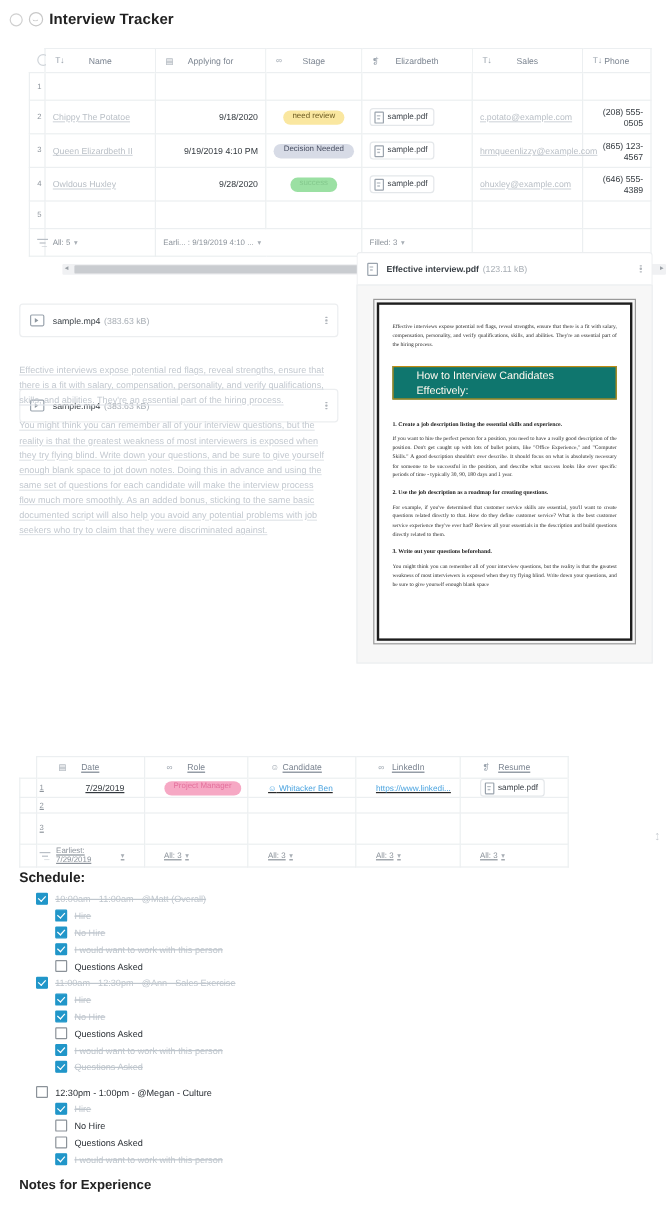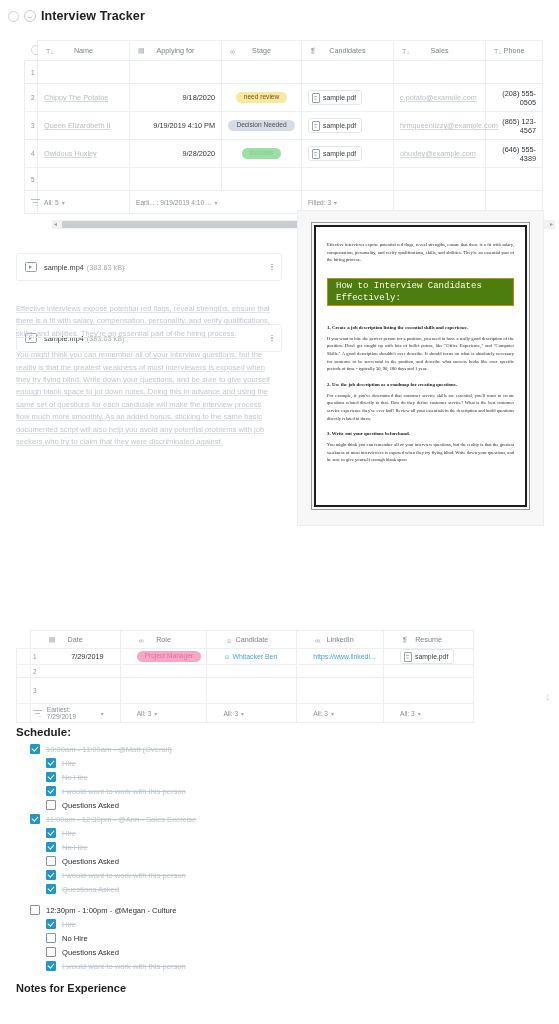--- a/index.html
+++ b/index.html
@@ -77,29 +77,29 @@
   .pdf-panel{position:absolute;left:297px;top:210px;width:247px;}
   .pdf-head{border:1px solid #eceef0;border-bottom:none;border-radius:3px 3px 0 0;background:#fff;height:26px;
             display:flex;align-items:center;padding:0 8px;}
   .pdf-head .name{font-size:7.3px;color:#3a4046;margin-left:7px;font-weight:bold;}
   .pdf-head .size{font-size:7.3px;color:#a7adb4;margin-left:3px;font-weight:normal;}
   .pdf-body{border:1px solid #eceef0;background:#f7f7f7;padding:14px 16px 18px 16px;height:316px;box-sizing:border-box;}
   .pdf-page{background:#fff;border:2px solid #1d1d1d;outline:1px solid #9a9a9a;outline-offset:2px;
             height:100%;box-sizing:border-box;padding:14px 11px;overflow:hidden;
             font-family:"Liberation Serif", serif;}
   .pdf-page p{margin:0 0 6px 0;font-size:4.6px;line-height:7.6px;color:#2a2a2a;text-align:justify;}
-  .pdf-h1{display:inline-block;background:#4d7c0f;color:#fff9ef;font-size:9px;line-height:12px;
-          padding:1px 8px;margin:8px 0 10px 0;font-family:Liberation Mono, monospace;
+  .pdf-h1{display:inline-block;background:#0f766e;color:#fff9ef;font-size:9px;line-height:12px;
+          padding:1px 19px;margin:8px 0 10px 0;font-family:Liberation Sans, sans-serif;
           border:1px solid #c08c12;}
   .pdf-step{font-size:4.9px;font-weight:bold;margin:9px 0 5px 0;color:#1b1b1b;}
 
   
   .grid-wrap2{position:absolute;left:16px;top:630px;width:528px;}
   table.grid2{border-collapse:collapse;width:458px;table-layout:fixed;font-size:7.3px;}
-  table.grid2 th,table.grid2 td{border:1px solid #eceff1;padding:0 16px;vertical-align:middle;}
+  table.grid2 th,table.grid2 td{border:1px solid #eceff1;padding:0 16px;vertical-align:middle;text-decoration:underline;}
   table.grid2 th{background:#fff;color:#7c8591;font-weight:normal;text-align:center;
                  border-bottom:1px dotted #d8dde3;height:17px;font-size:7.2px;}
   .expand-ico{position:absolute;right:-6px;top:64px;color:#b9bfc6;font-size:6px;transform:rotate(45deg);}
 
   
   .schedule{position:absolute;left:16px;top:726px;width:320px;}
   .sched-title{font-size:11.5px;font-weight:bold;color:#222;margin:0 0 4px 0;}
   .chk-row{display:flex;align-items:center;gap:6px;height:14px;}
   .chk-row.lvl1{margin-left:14px;}
   .chk-row.lvl2{margin-left:30px;}
@@ -152,21 +152,21 @@
             </th>
         <th>
               <div class="th-inner">
           <span class="th-ico">∞</span>
           <span>Stage</span>
               </div>
             </th>
         <th>
               <div class="th-inner">
           <span class="th-ico">❡</span>
-          <span>Candidates</span>
+          <span>Elizardbeth</span>
               </div>
             </th>
         <th>
               <div class="th-inner">
           <span class="th-ico">T↓</span>
           <span>Sales</span>
               </div>
             </th>
         <th>
               <div class="th-inner">
@@ -304,20 +304,30 @@
         </span>
     </div>
   </div>
 
   <div class="body-text">
     <p>Effective interviews expose potential red flags, reveal strengths, ensure that there is a fit with salary, compensation, personality, and verify qualifications, skills, and abilities. They're an essential part of the hiring process.</p>
     <p>You might think you can remember all of your interview questions, but the reality is that the greatest weakness of most interviewers is exposed when they try flying blind. Write down your questions, and be sure to give yourself enough blank space to jot down notes. Doing this in advance and using the same set of questions for each candidate will make the interview process flow much more smoothly. As an added bonus, sticking to the same basic documented script will also help you avoid any potential problems with job seekers who try to claim that they were discriminated against.</p>
   </div>
 
   <div class="pdf-panel">
+    <div class="pdf-head">
+      <span class="doc-ico" style="width:7px;height:9px"></span>
+      <span class="name">Effective interview.pdf</span>
+      <span class="size">(123.11 kB)</span>
+      <span class="kebab">
+          <span></span>
+          <span></span>
+          <span></span>
+        </span>
+    </div>
     <div class="pdf-body">
       <div class="pdf-page">
         <p>Effective interviews expose potential red flags, reveal strengths, ensure that there is a fit with salary, compensation, personality, and verify qualifications, skills, and abilities. They're an essential part of the hiring process.</p>
         <div class="pdf-h1">How to Interview Candidates Effectively:</div>
         <div class="pdf-step">1. Create a job description listing the essential skills and experience.</div>
         <p>If you want to hire the perfect person for a position, you need to have a really good description of the position. Don't get caught up with lots of bullet points, like "Office Experience," and "Computer Skills." A good description shouldn't over describe. It should focus on what is absolutely necessary for someone to be successful in the position, and describe what success looks like over specific periods of time - typically 30, 90, 180 days and 1 year.</p>
         <div class="pdf-step">2. Use the job description as a roadmap for creating questions.</div>
         <p>For example, if you've determined that customer service skills are essential, you'll want to create questions related directly to that. How do they define customer service? What is the best customer service experience they've ever had? Review all your essentials in the description and build questions directly related to them.</p>
         <div class="pdf-step">3. Write out your questions beforehand.</div>
         <p>You might think you can remember all of your interview questions, but the reality is that the greatest weakness of most interviewers is exposed when they try flying blind. Write down your questions, and be sure to give yourself enough blank space</p>

